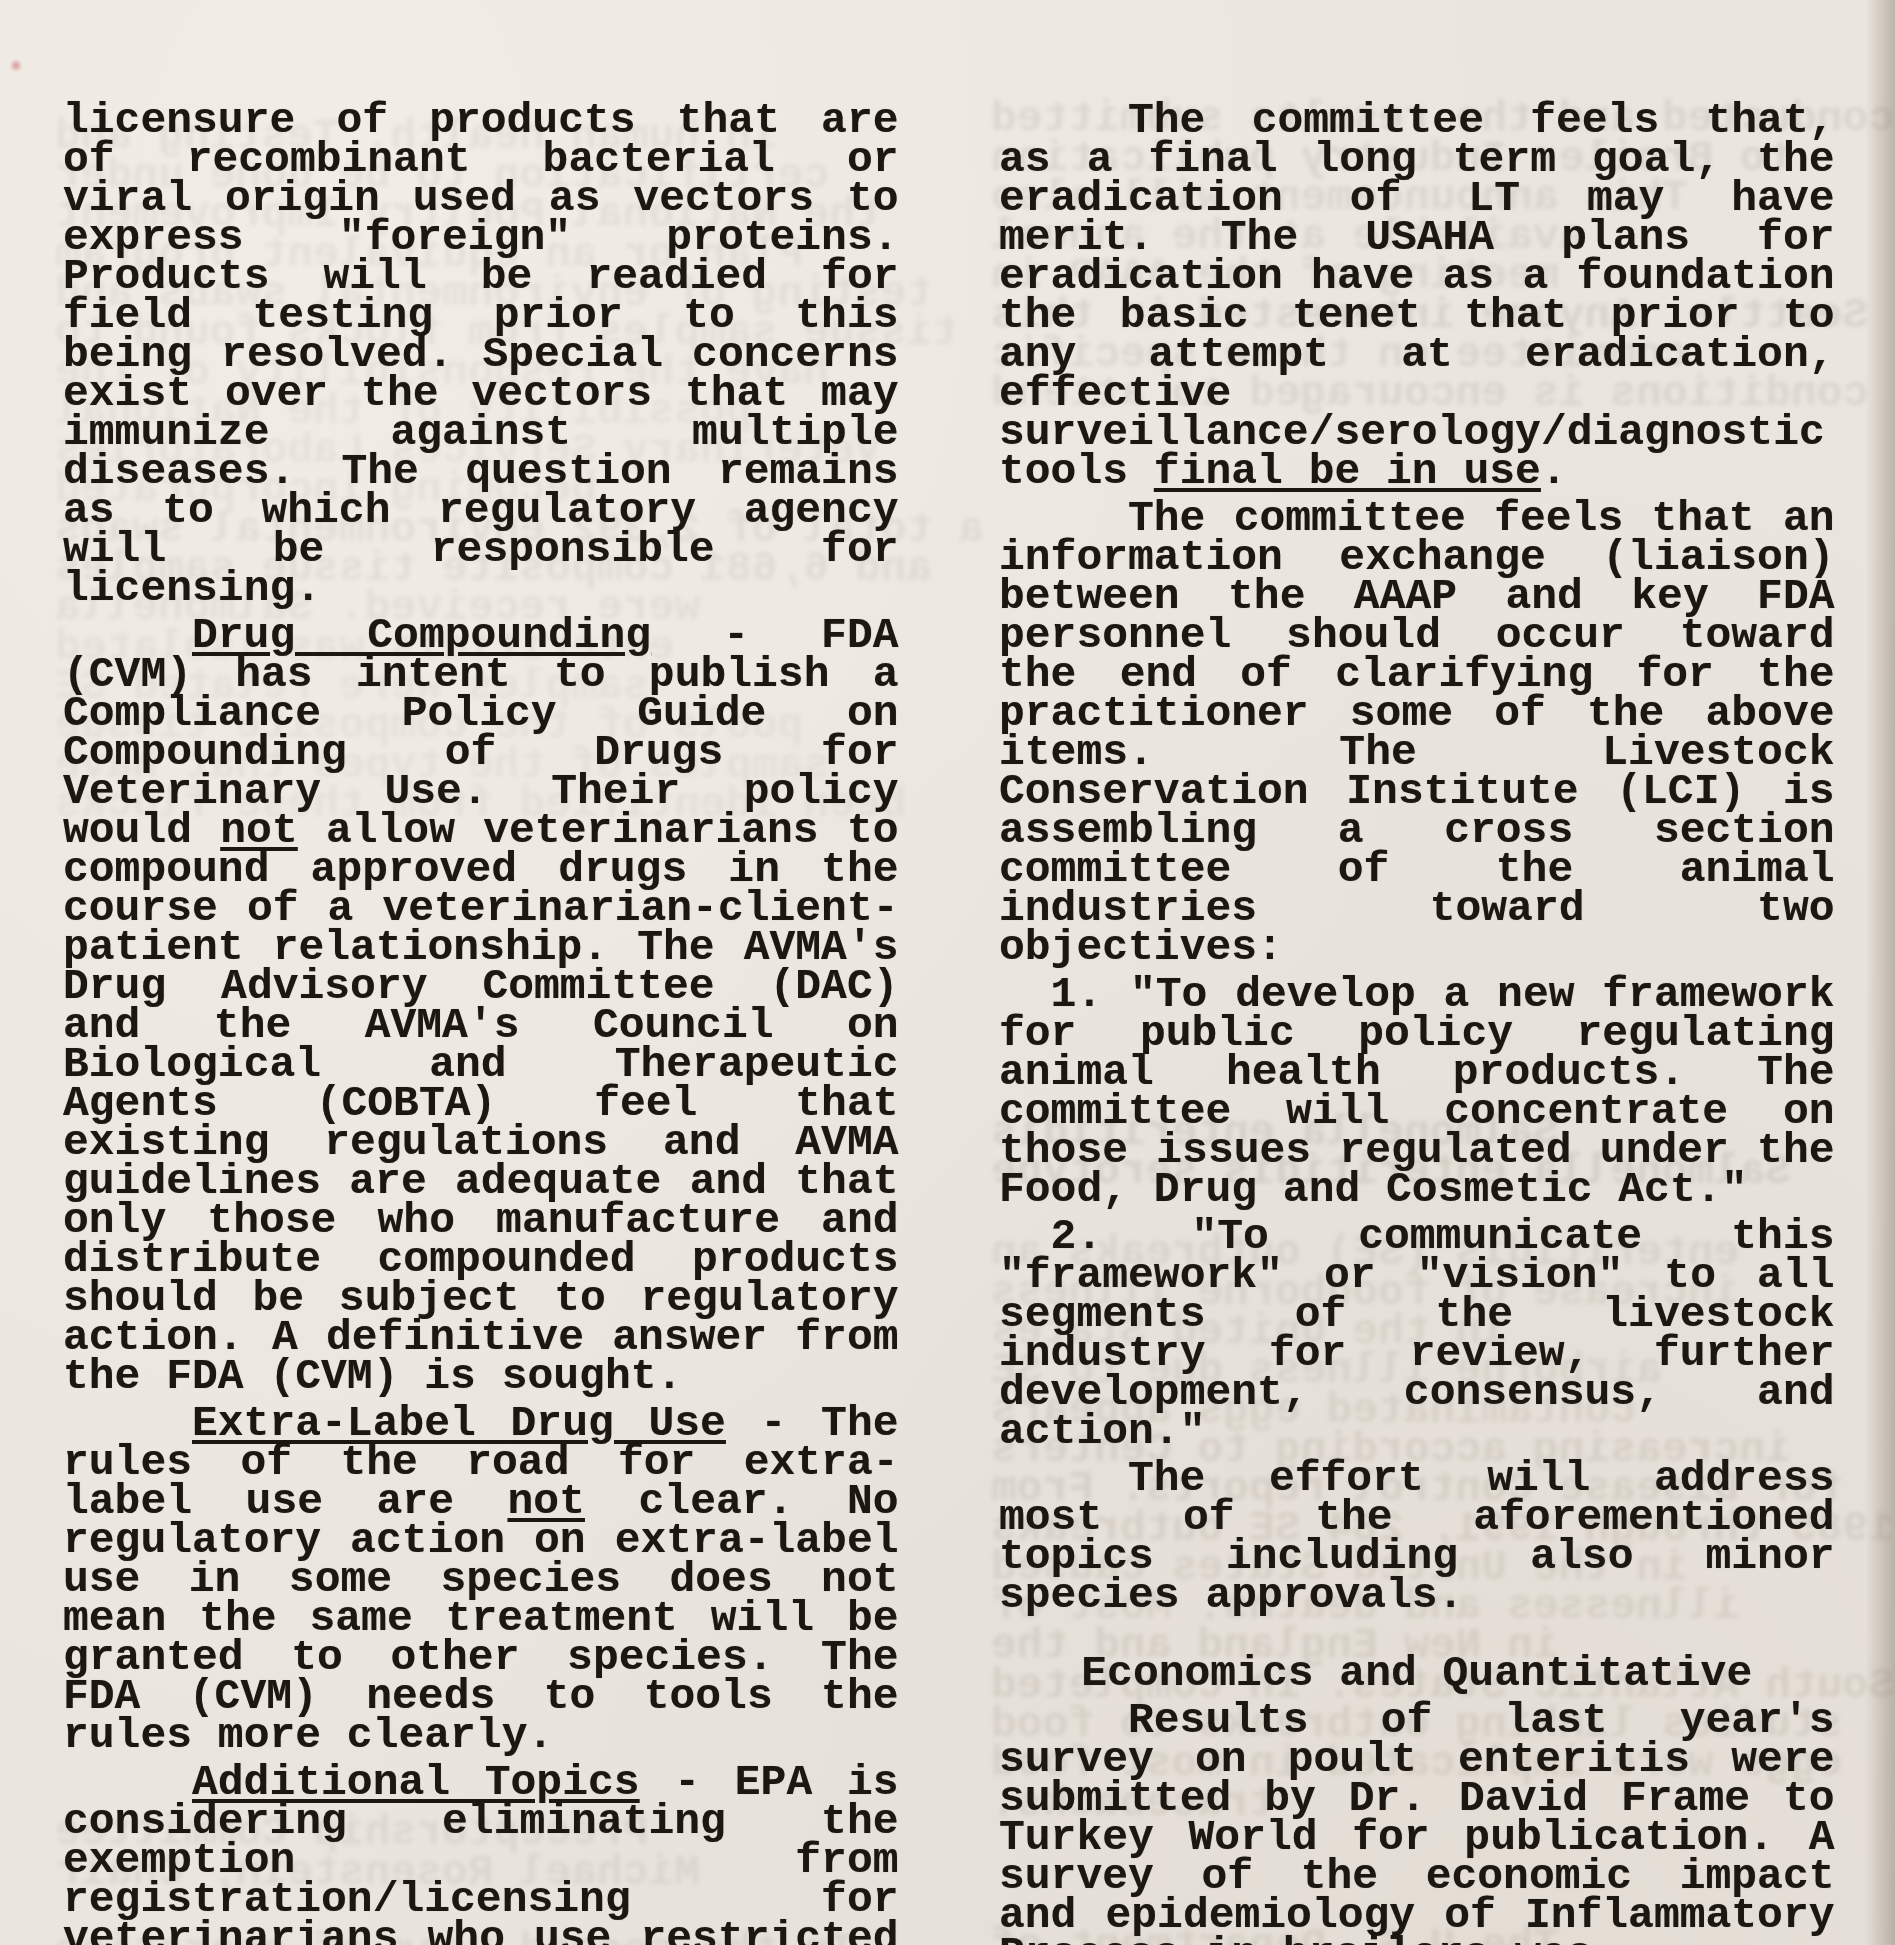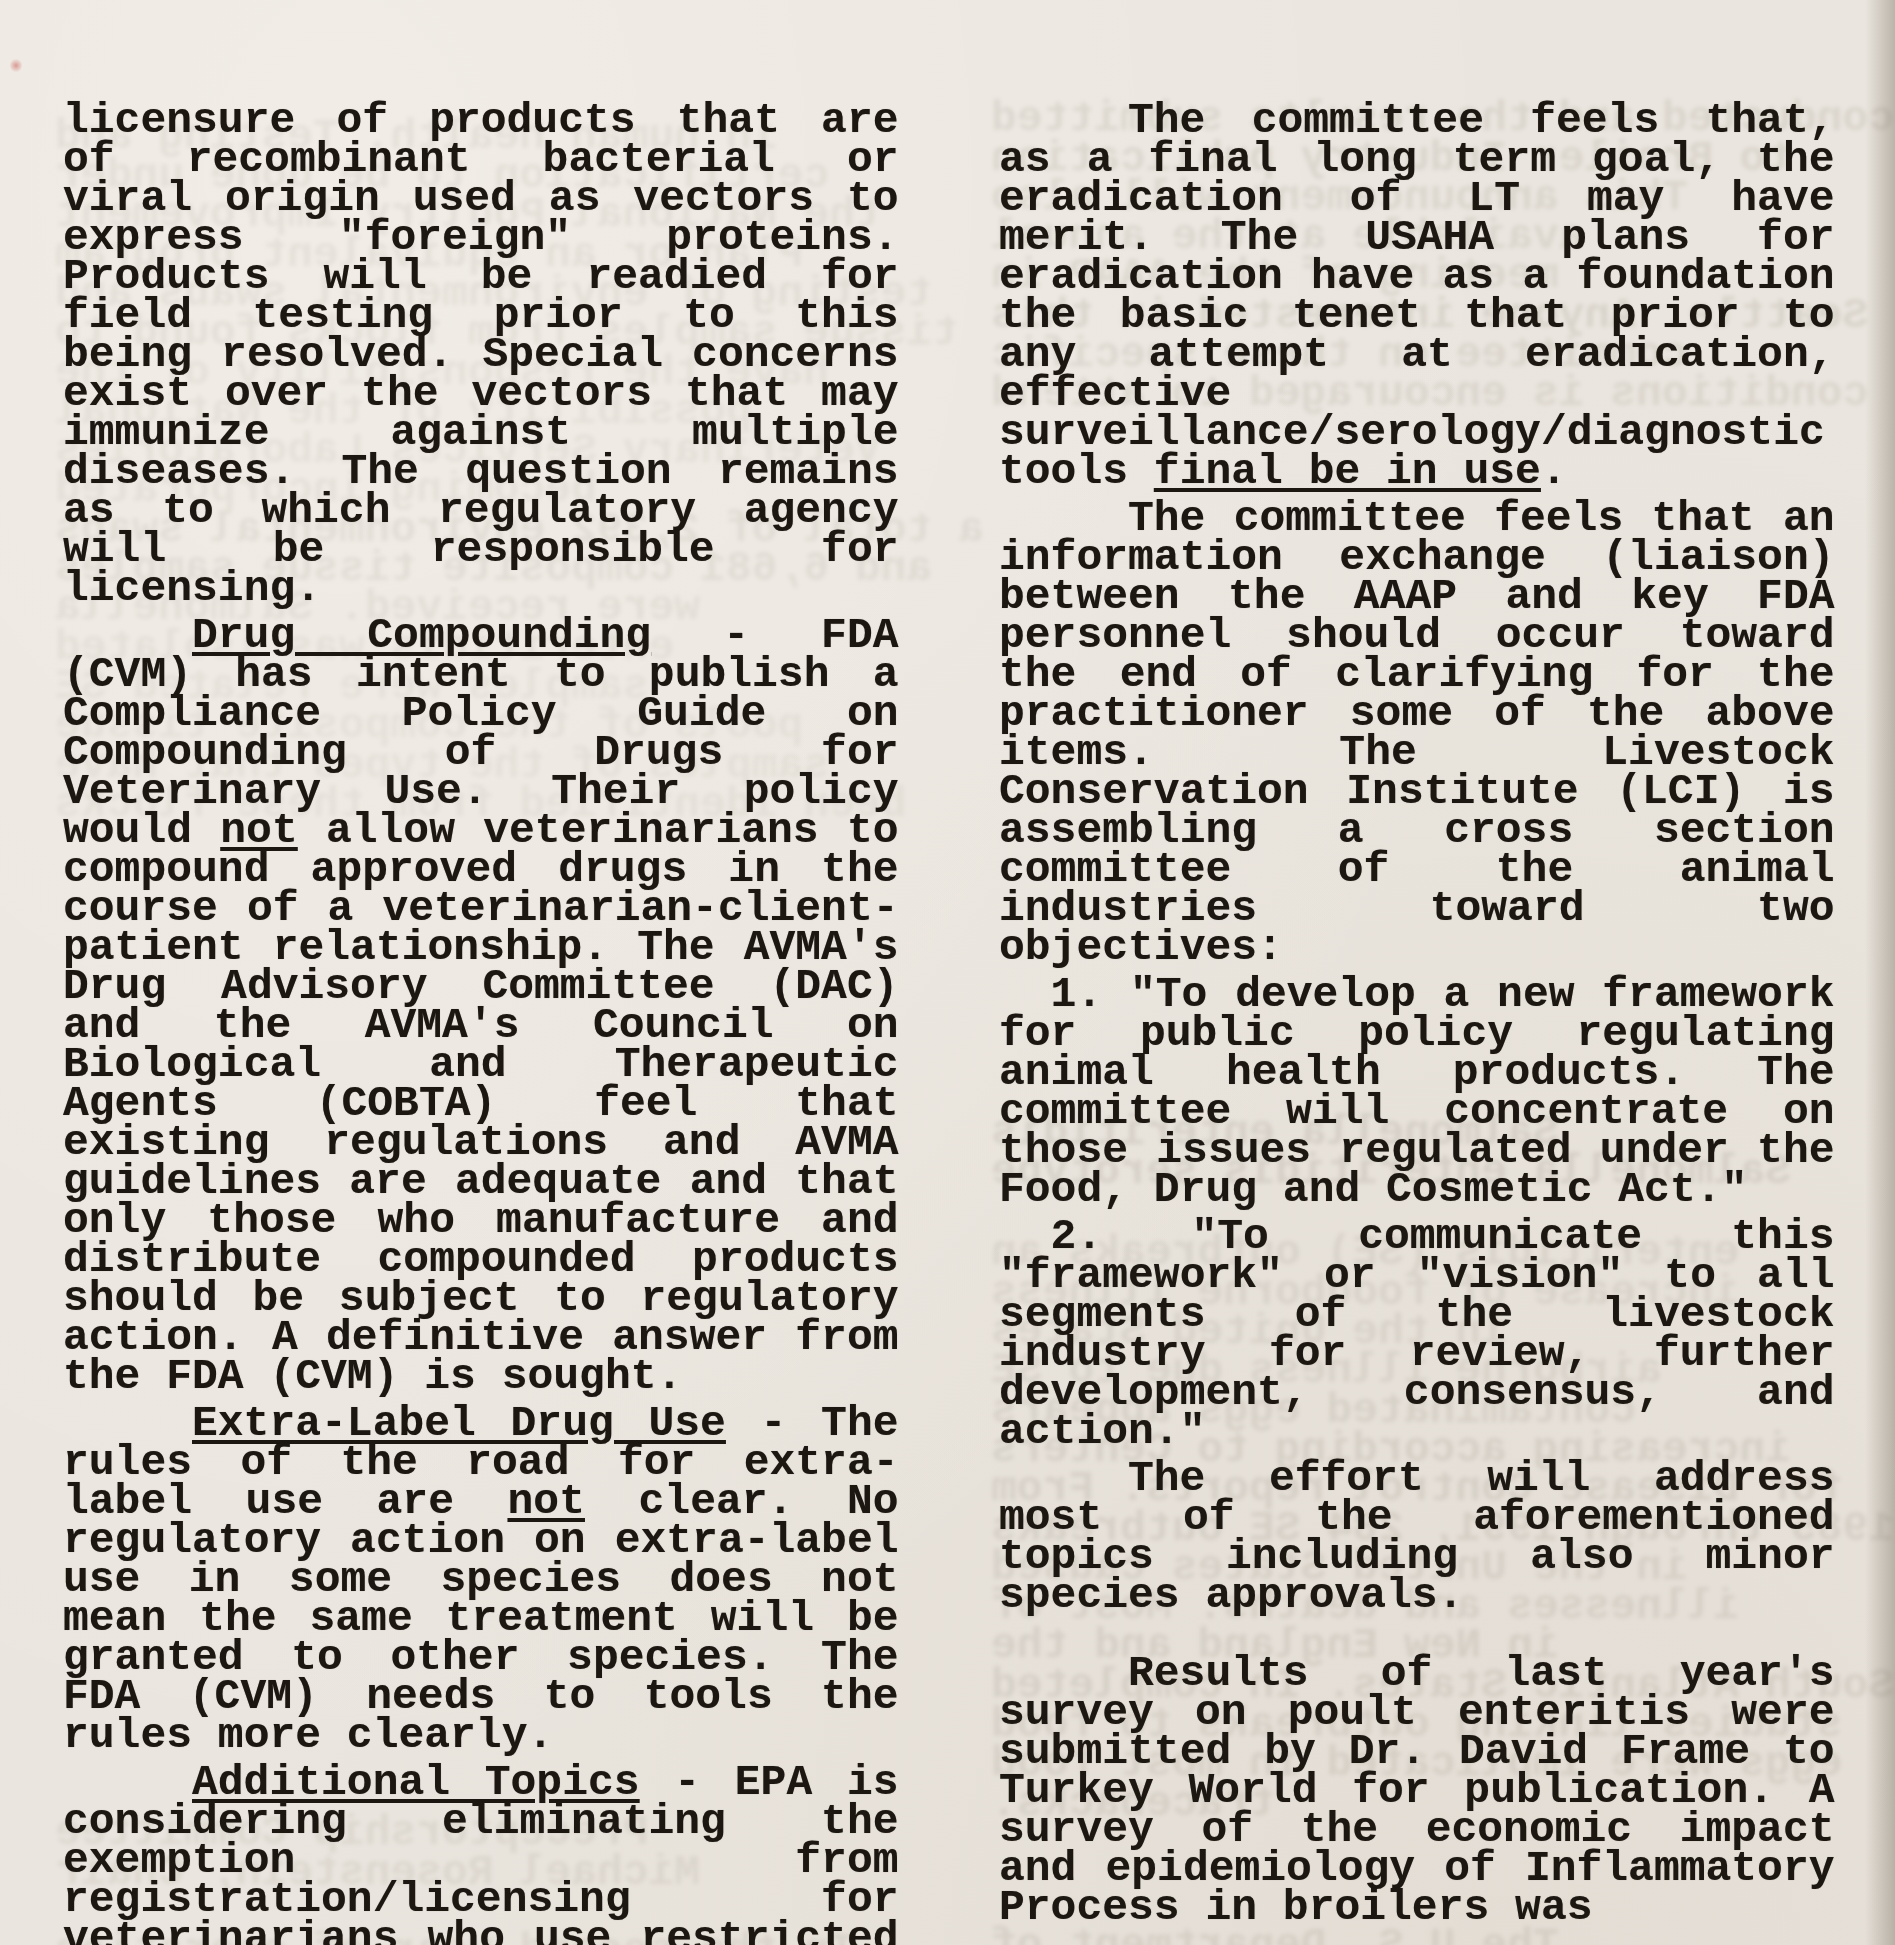--- a/index.html
+++ b/index.html
@@ -108,20 +108,21 @@
       <p class="para ind5"><span class="u">Extra-Label Drug Use</span><span> - The rules of the road for extra-label use are </span><span class="u">not</span><span> clear.  No regulatory action on extra-label use in some species does not mean the same treatment will be granted to other species.  The FDA (CVM) needs to tools the rules more clearly.</span></p>
       <p class="para ind5"><span class="u">Additional Topics</span><span> - EPA is considering eliminating the exemption from registration/licensing for veterinarians who use restricted pesticides.  Some states are granting private applicator licenses to veterinarians for this end.  Some states now require private applicator licenses for poultry house disinfection product use.  Poultry veterinarians are advised to check with their state department of agriculture or state veterinarian.</span></p>
     </div>
   <div id="col-right" class="col col-right">
       <p class="para ind5"><span>The committee feels that, as a final long term goal, the eradication of LT may have merit.  The USAHA plans for eradication have as a foundation the basic tenet that prior to any attempt at eradication, effective surveillance/serology/diagnostic tools </span><span class="u">final be in use</span><span>.</span></p>
       <p class="para ind5"><span>The committee feels that an information exchange (liaison) between the AAAP and key FDA personnel should occur toward the end of clarifying for the practitioner some of the above items.  The Livestock Conservation Institute (LCI) is assembling a cross section committee of the animal industries toward two objectives:</span></p>
       <p class="para ind2"><span>1.  "To develop a new framework for public policy regulating animal health products.  The committee will concentrate on those issues regulated under the Food, Drug and Cosmetic Act."</span></p>
       <p class="para ind2"><span>2.  "To communicate this "framework" or "vision" to all segments of the livestock industry for review, further development, consensus, and action."</span></p>
       <p class="para ind5"><span>The effort will address most of the aforementioned topics including also minor species approvals.</span></p>
       <div class="heading-block">
+        <div>Economics and Quantitative</div>
       </div>
       <p class="para ind5"><span>Results of last year's survey on poult enteritis were submitted by Dr. David Frame to Turkey World for publication.  A survey of the economic impact and epidemiology of Inflammatory Process in broilers was</span></p>
     </div>
   <div class="edge-shade"></div>
 
   <div class="pink-dot"></div>
 </div>
 
 
 </body></html>

